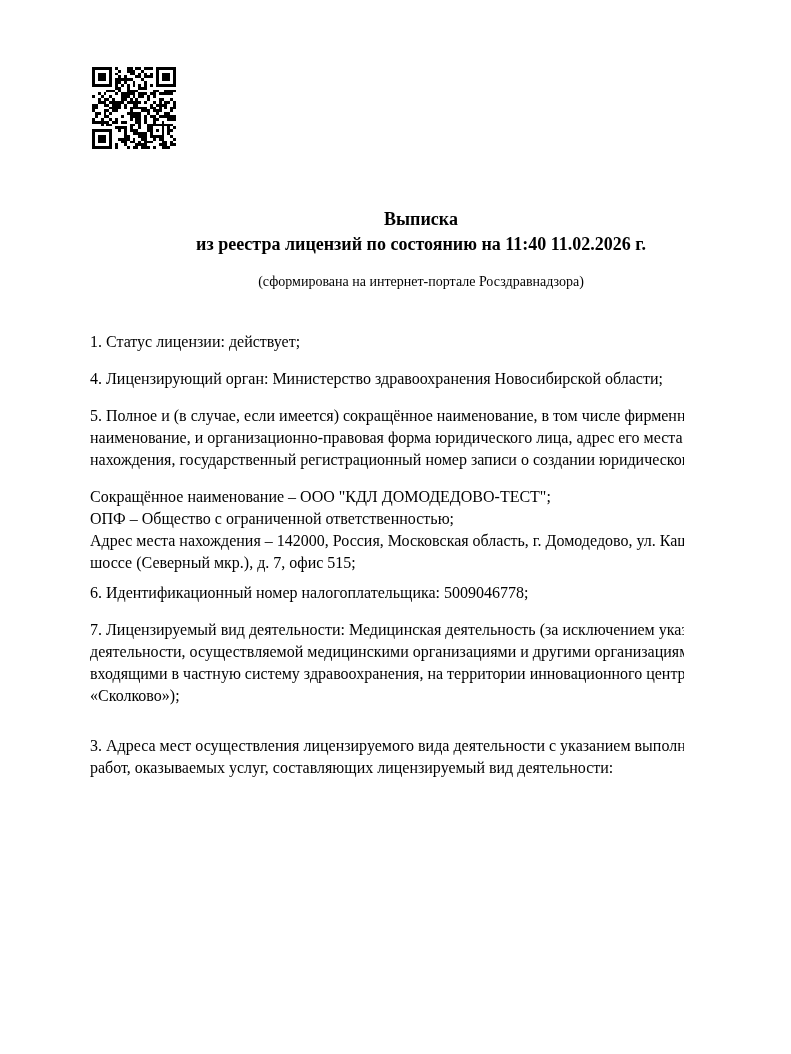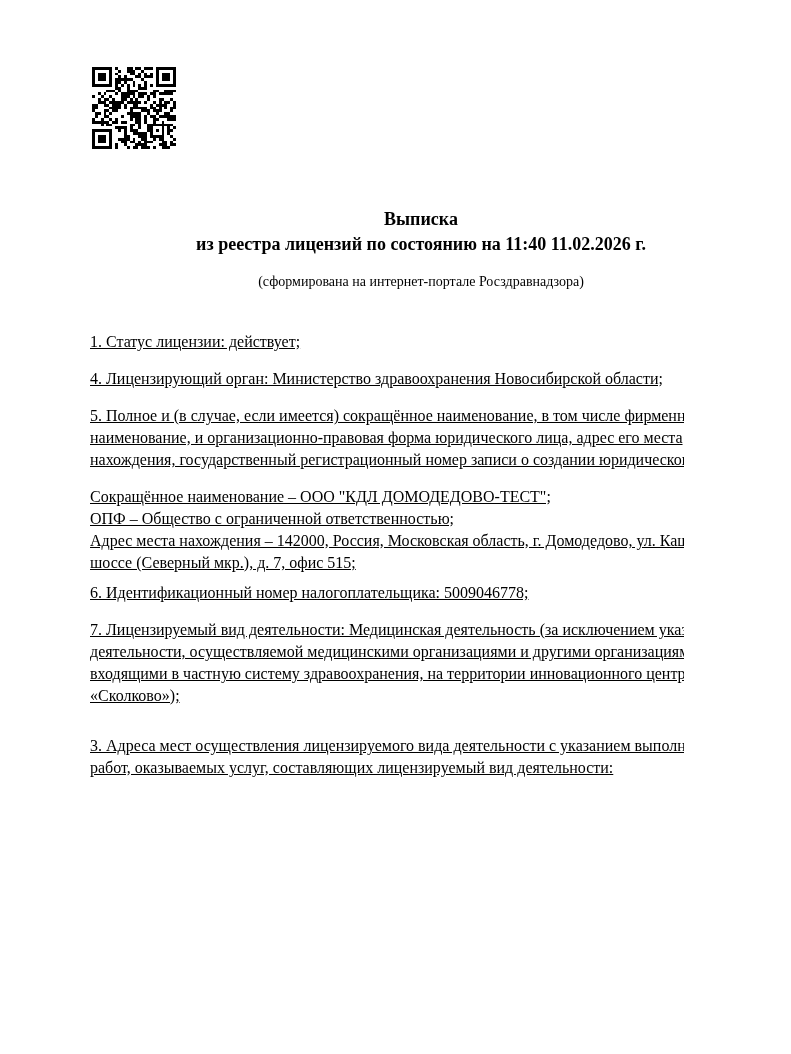--- a/index.html
+++ b/index.html
@@ -40,21 +40,20 @@
     font-size: 14px;
     line-height: 19px;
     text-align: center;
     margin: 0 0 40px 0;
   }
   .para {
     font-size: 16px;
     line-height: 22px;
     margin: 0 0 15px 0;
     text-align: left;
-    text-decoration: underline;
   }
   .para.mb8  { margin-bottom: 8px; }
   .para.mb10 { margin-bottom: 28px; }
 </style>
 </head>
 <body>
 
 <div class="page">
 
   <svg class="qr" viewBox="0 0 29 29" preserveAspectRatio="none">

